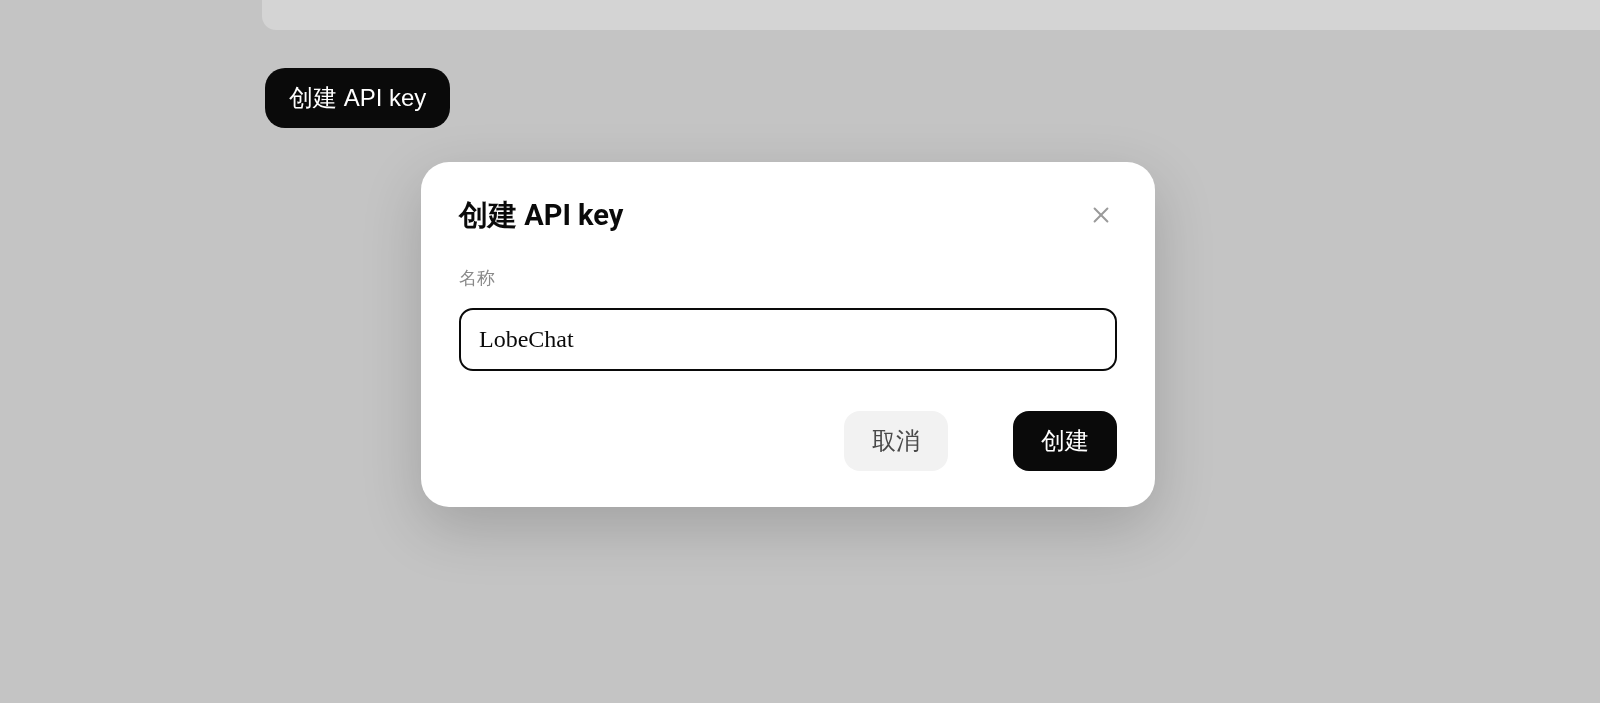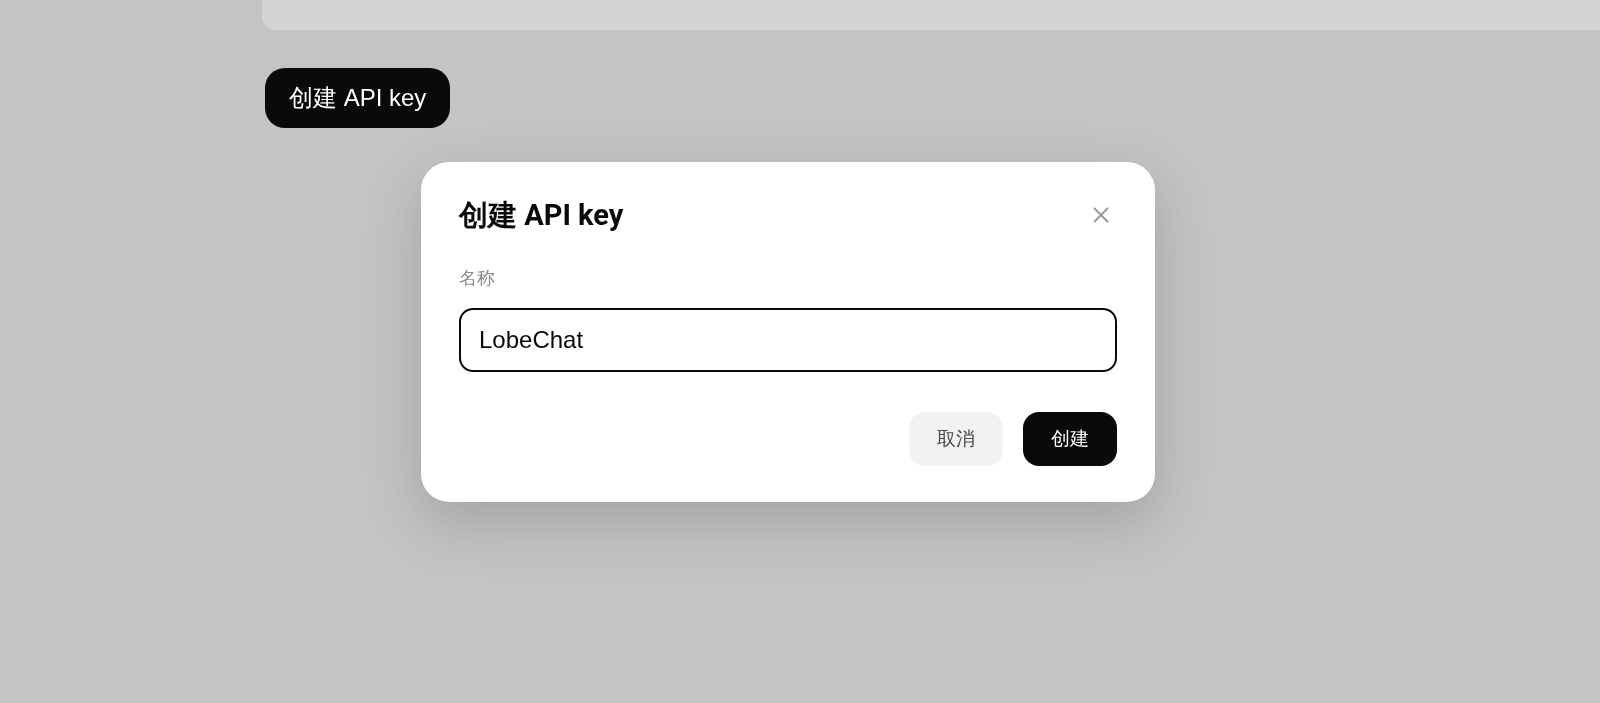--- a/index.html
+++ b/index.html
@@ -79,43 +79,44 @@
       margin-bottom: 18px;
     }
     .name-input {
       width: 100%;
       font-size: 24px;
       padding: 16px 18px;
       border: 2.5px solid #0a0a0a;
       border-radius: 14px;
       outline: none;
       color: #0a0a0a;
-      font-family: Liberation Sans, sans-serif;
+      font-family: Liberation Serif, serif;
     }
     .modal-footer {
       display: flex;
       justify-content: flex-end;
       gap: 20px;
       margin-top: 40px;
     }
     .btn {
-      font-size: 19px;
+      font-size: 24px;
       font-weight: 500;
       padding: 14px 28px;
       border-radius: 16px;
       border: none;
       cursor: pointer;
     }
     .btn-cancel {
       background: #f2f2f2;
       color: #4a4a4a;
     }
     .btn-confirm {
       background: #0a0a0a;
       color: #ffffff;
+      margin-left: 45px;
     }
   </style>
 </head>
 <body>
 
 <div class="top-strip"></div>
 
 <button class="create-btn-main">创建 API key</button>
 
 <div class="modal">

